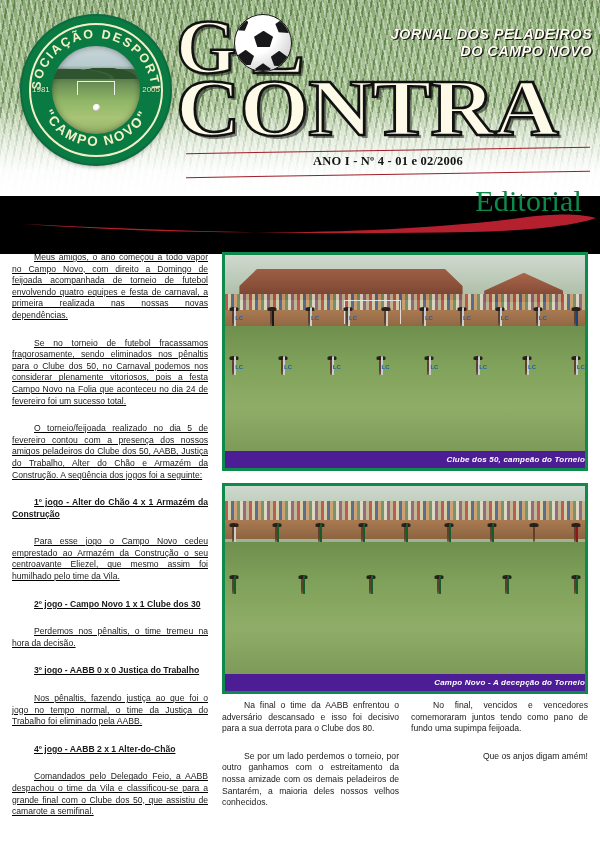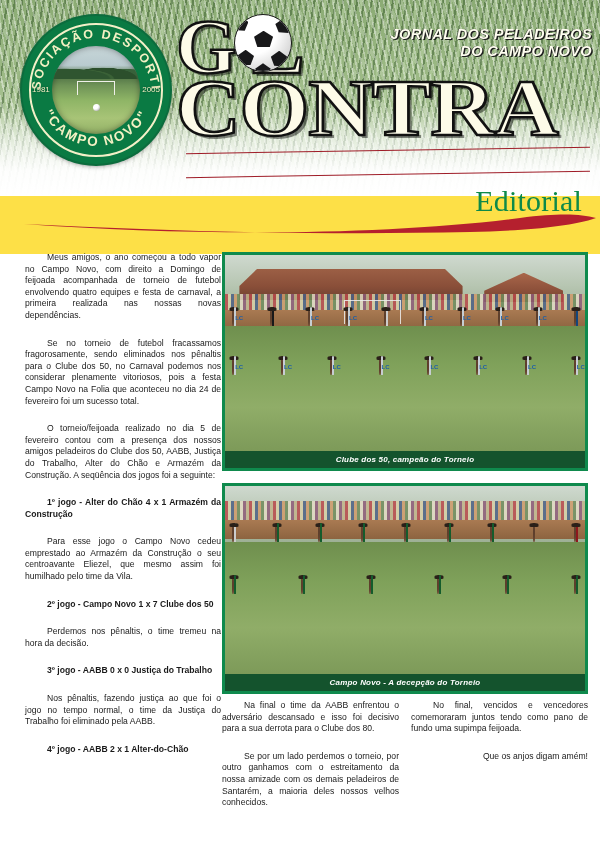--- a/index.html
+++ b/index.html
@@ -173,54 +173,54 @@
     font-weight: bold; font-size: 12.5px;
     color: #151515;
     letter-spacing: .2px;
     text-shadow: .5px .5px 0 rgba(255,255,255,.5);
   }
 
   
   .editorial-band {
     position: relative;
     width: 600px; height: 58px;
-    background: #fde047;
+    background: #000000;
   }
   .editorial-title {
     position: absolute; right: 18px; top: -12px;
     font-family: "Liberation Serif", serif;
     font-size: 30px; font-weight: normal;
     color: #0d8a4a;
     letter-spacing: .2px;
   }
   .swoosh { position: absolute; left: 0; top: 6px; width: 600px; height: 40px; }
 
   
   .content {
     position: absolute; left: 0; top: 252px; width: 600px; height: 604px;
   }
 
   .col-left {
-    position: absolute; left: 25px; top: 0; width: 196px; height: 604px;
+    position: absolute; left: 12px; top: 0; width: 196px; height: 604px; text-decoration: underline;
   }
   .photos {
     position: absolute; left: 222px; top: 0; width: 366px;
   }
 
   .photo-card { position: relative; width: 366px; border: 3px solid #0f8a4d; background: #0f8a4d; }
   .photo-card + .photo-card { margin-top: 12px; }
   .photo-img { position: relative; width: 360px; height: 196px; overflow: hidden; }
   .photo-img.p2 { height: 188px; }
   .caption {
     height: 17px; line-height: 17px;
-    text-align: center;
+    text-align: right;
     font-family: "Liberation Sans", sans-serif;
     font-style: italic; font-weight: bold;
     font-size: 8px; color: #ffffff;
-    background: #14532d;
+    background: #4c1d95;
     letter-spacing: .2px;
   }
 
   
   .scene { position: absolute; inset: 0; }
   .sky { position:absolute; left:0; right:0; top:0; height: 34%;
          background: linear-gradient(180deg,#cfd9cf 0%, #b7c6b2 45%, #96a98c 100%); }
   .pavilion { position:absolute; left:4%; top:7%; width:62%; height:16%;
          background: linear-gradient(180deg,#9c5f45 0%, #8a4f39 55%, #6e4030 100%);
          clip-path: polygon(0 55%, 8% 0, 92% 0, 100% 55%, 100% 100%, 0 100%); }
@@ -353,44 +353,46 @@
     <span class="word-contra">CONTRA</span>
   </div>
 
   <div class="tagline">
     <div>JORNAL DOS PELADEIROS</div>
     <div>DO CAMPO NOVO</div>
   </div>
 
   <div class="issue-bar">
     <div class="issue-line a"></div>
+    <div class="issue-text">ANO I - Nº 4 - 01 e 02/2006</div>
     <div class="issue-line b"></div>
   </div>
 </div>
 
 <div class="editorial-band">
   <svg class="swoosh" viewBox="0 0 600 40" preserveAspectRatio="none">
     <path d="M 24,22 C 190,34 380,34 520,16 C 560,11 580,12 596,16 C 570,25 520,29 470,30 C 330,33 180,30 24,22 Z" fill="#b5202e"></path>
   </svg>
   <div class="editorial-title">Editorial</div>
 </div>
 
 <div class="content">
 
   <div class="col-left" id="col-left">
       <p class="para">Meus amigos, o ano começou a todo vapor no Campo Novo, com direito a Domingo de feijoada acompanhada de torneio de futebol envolvendo quatro equipes e festa de carnaval, a primeira realizada nas nossas novas dependências.</p>
       <p class="para">Se no torneio de futebol fracassamos fragorosamente, sendo eliminados nos pênaltis para o Clube dos 50, no Carnaval podemos nos considerar plenamente vitoriosos, pois a festa Campo Novo na Folia que aconteceu no dia 24 de fevereiro foi um sucesso total.</p>
       <p class="para">O torneio/feijoada realizado no dia 5 de fevereiro contou com a presença dos nossos amigos peladeiros do Clube dos 50, AABB, Justiça do Trabalho, Alter do Chão e Armazém da Construção. A seqüência dos jogos foi a seguinte:</p>
       <p class="para bold">1º jogo - Alter do Chão 4 x 1 Armazém da Construção</p>
       <p class="para">Para esse jogo o Campo Novo cedeu emprestado ao Armazém da Construção o seu centroavante Eliezel, que mesmo assim foi humilhado pelo time da Vila.</p>
-      <p class="para bold">2º jogo - Campo Novo 1 x 7 Clube dos 50</p>
+      <p class="para bold">2º jogo - Campo Novo 1 x 1 Clube dos 30</p>
       <p class="para">Perdemos nos pênaltis, o time tremeu na hora da decisão.</p>
       <p class="para bold">3º jogo - AABB 0 x 0 Justiça do Trabalho</p>
       <p class="para">Nos pênaltis, fazendo justiça ao que foi o jogo no tempo normal, o time da Justiça do Trabalho foi eliminado pela AABB.</p>
       <p class="para bold">4º jogo - AABB 2 x 1 Alter-do-Chão</p>
+      <p class="para">Comandados pelo Delegado Feio, a AABB despachou o time da Vila e classificou-se para a grande final com o Clube dos 50, que assistiu de camarote a semifinal.</p>
     </div>
 
   <div class="photos">
 
     <div class="photo-card">
       <div class="photo-img">
         <div class="scene">
           <div class="sky"></div>
           <div class="pavilion"></div>
           <div class="pavilion2"></div>

